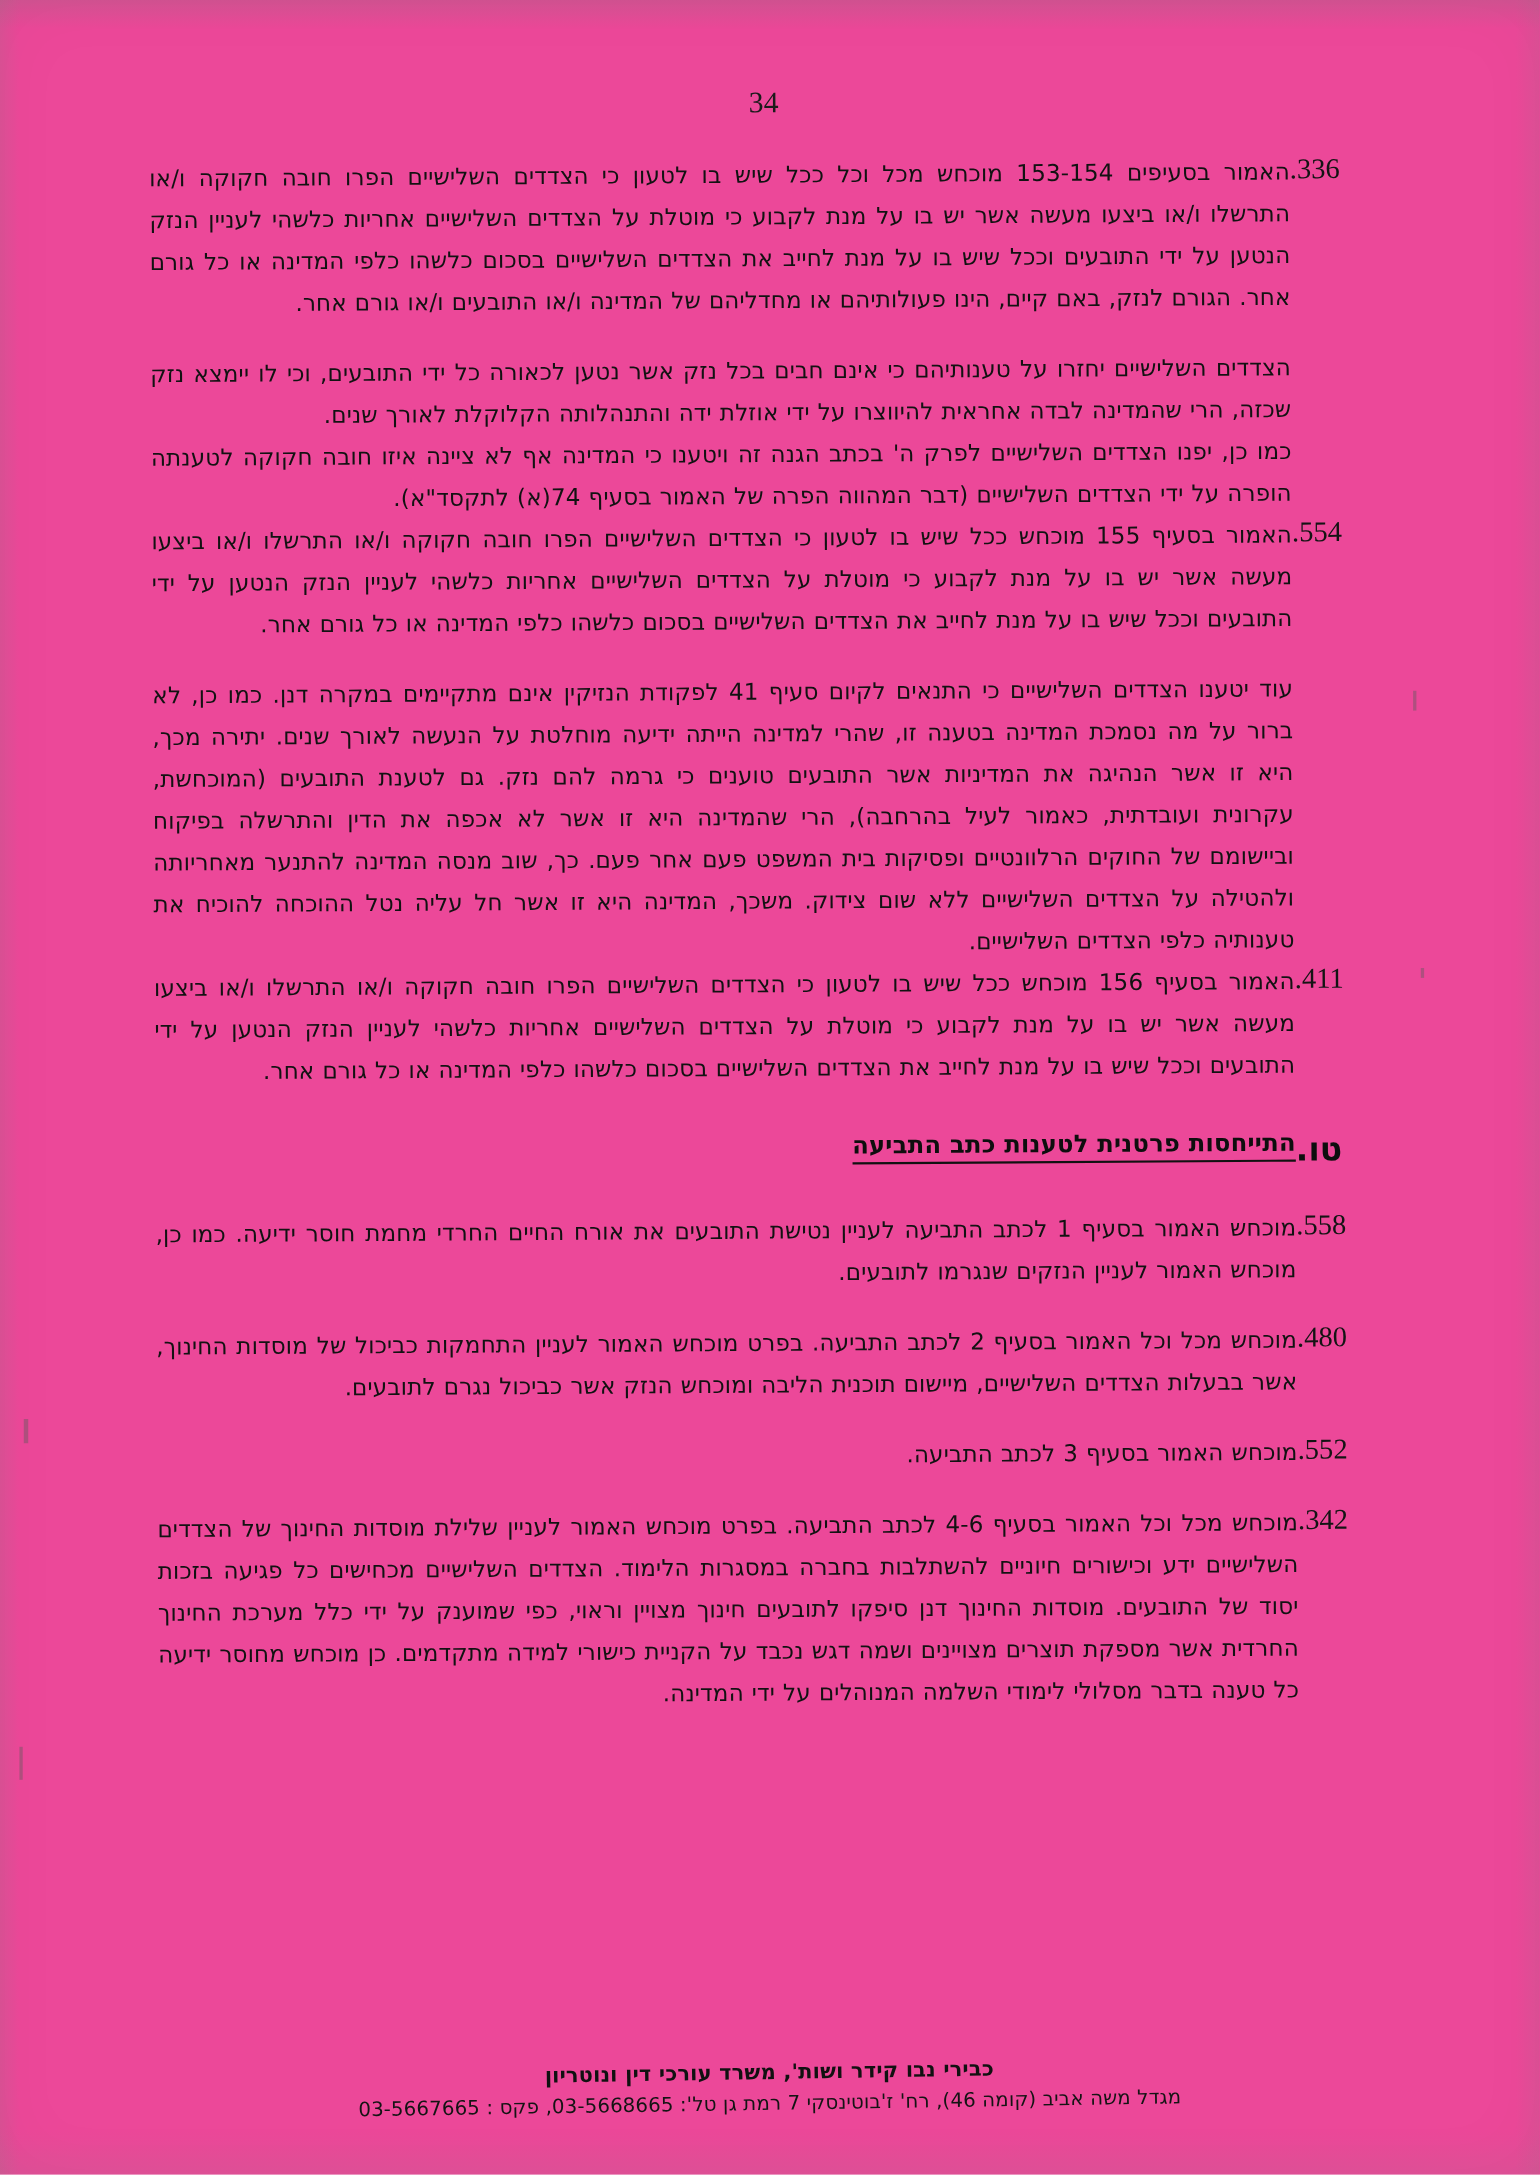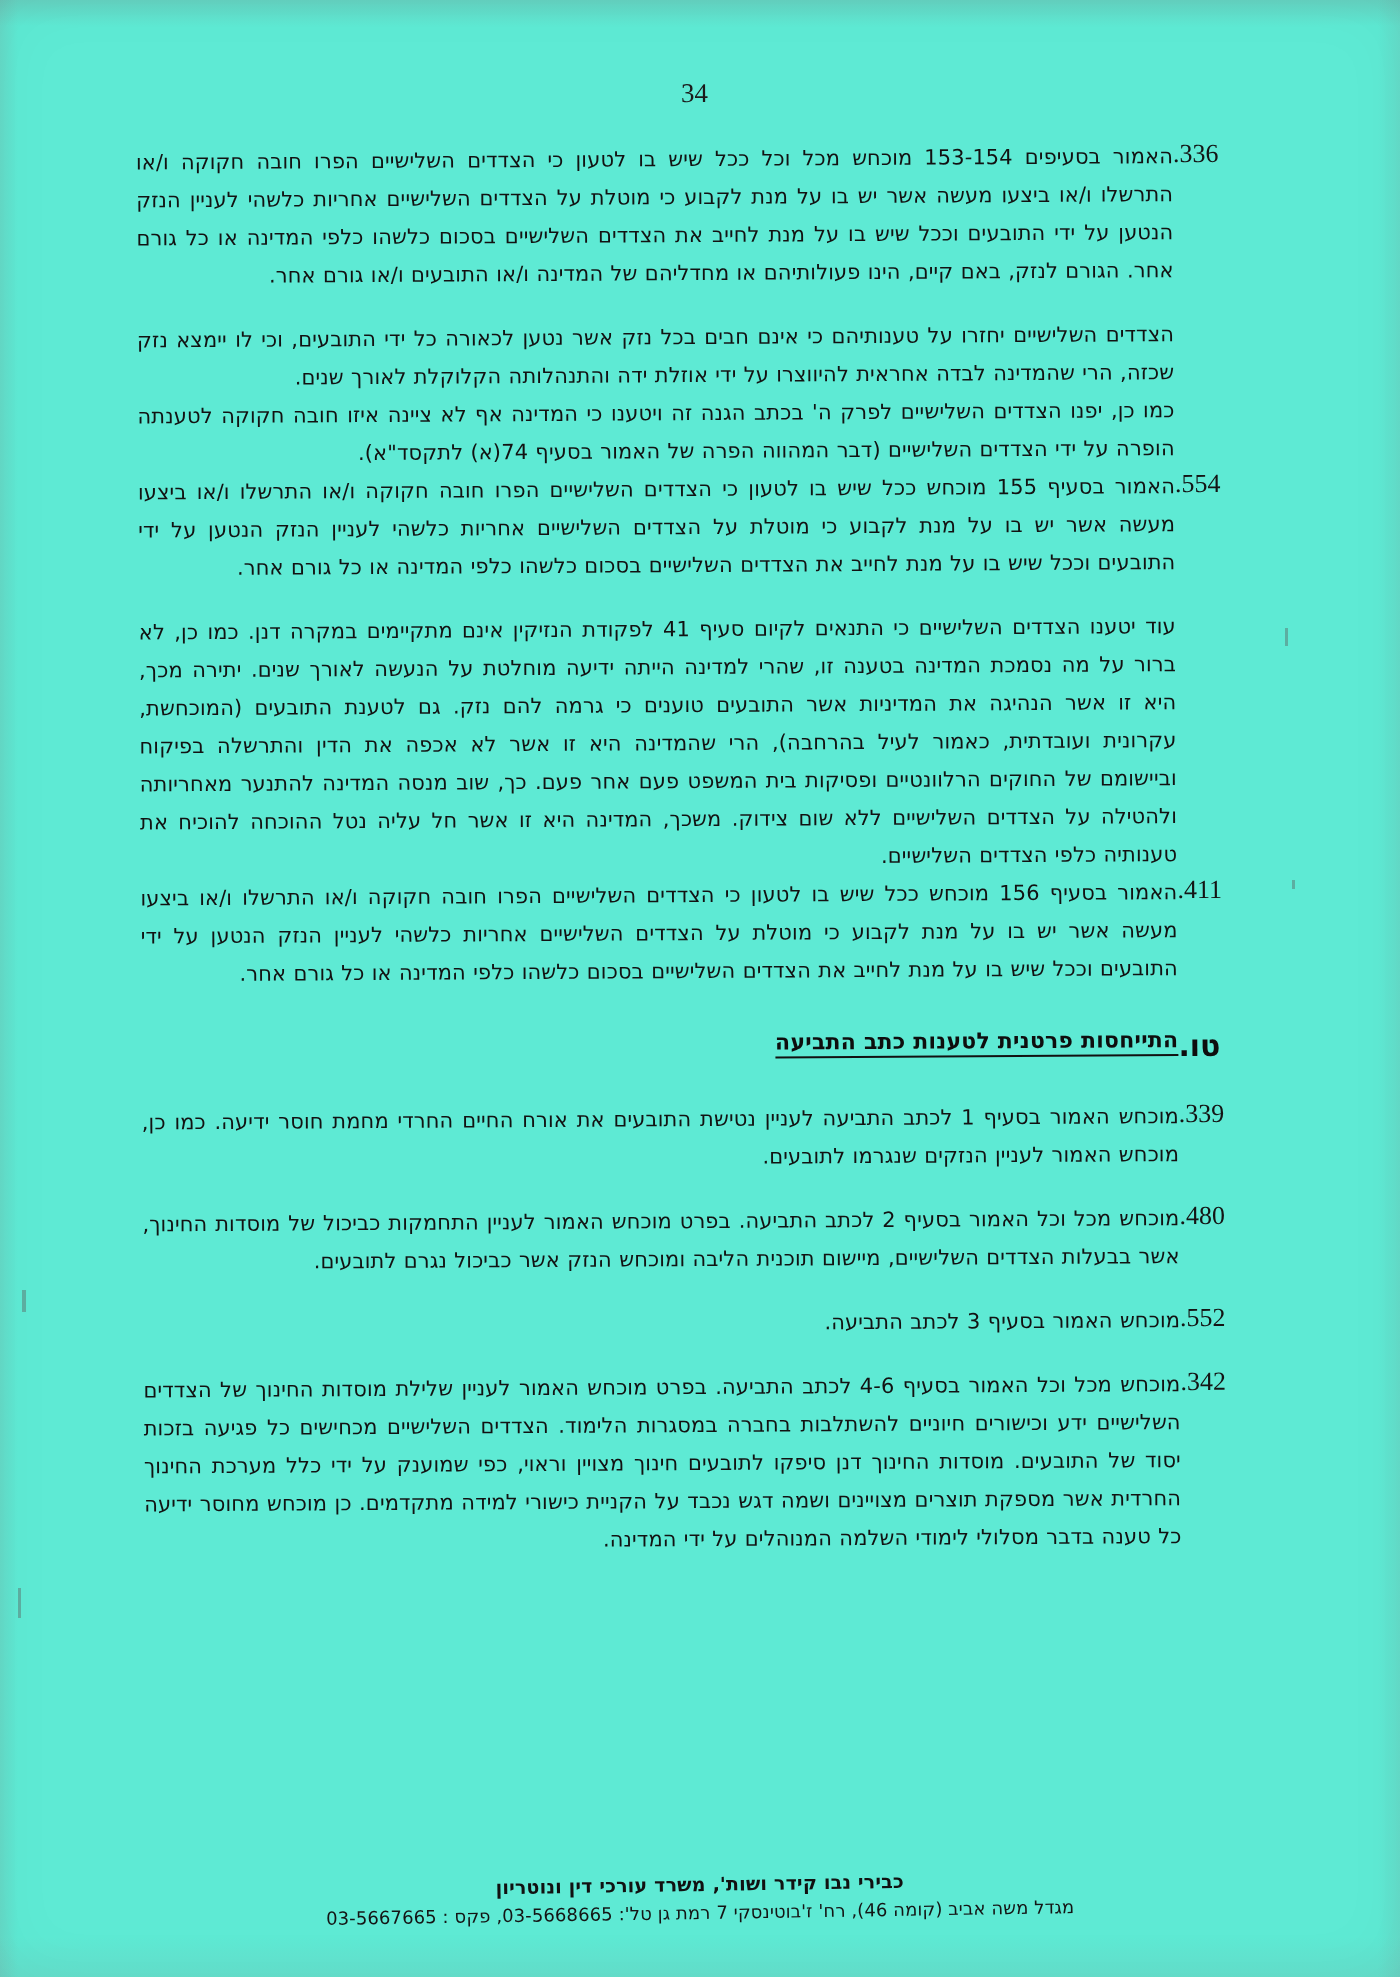--- a/index.html
+++ b/index.html
@@ -9,21 +9,21 @@
     background: #ffffff;
   }
   body {
     font-family: "DejaVu Sans", "Liberation Sans", sans-serif;
   }
   .page {
     position: relative;
     width: 1400px;
     height: 1977px;
     margin: 0 auto;
-    background: #5eead4;
+    background: #ec4899;
     overflow: hidden;
     
     box-shadow: inset 0 0 70px rgba(0,0,0,0.035);
   }
   
   .scan-edge-top {
     position: absolute;
     top: 0; left: 0; right: 0; height: 26px;
     background: linear-gradient(to bottom, rgba(120,120,120,0.22), rgba(255,255,255,0));
     pointer-events: none;
@@ -236,21 +236,21 @@
       </div>
 
       <div class="section-heading">
         <div class="sec-marker">טו.</div>
         <div class="sec-title-wrap">
           <span class="sec-title">התייחסות פרטנית לטענות כתב התביעה</span>
         </div>
       </div>
 
       <div class="clause">
-        <div class="clause-number">339.</div>
+        <div class="clause-number">558.</div>
         <div class="clause-body">
           <p class="para">מוכחש האמור בסעיף 1 לכתב התביעה לעניין נטישת התובעים את אורח החיים החרדי מחמת חוסר ידיעה. כמו כן, מוכחש האמור לעניין הנזקים שנגרמו לתובעים.</p>
         </div>
       </div>
 
       <div class="clause">
         <div class="clause-number">480.</div>
         <div class="clause-body">
           <p class="para">מוכחש מכל וכל האמור בסעיף 2 לכתב התביעה. בפרט מוכחש האמור לעניין התחמקות כביכול של מוסדות החינוך, אשר בבעלות הצדדים השלישיים, מיישום תוכנית הליבה ומוכחש הנזק אשר כביכול נגרם לתובעים.</p>
         </div>

